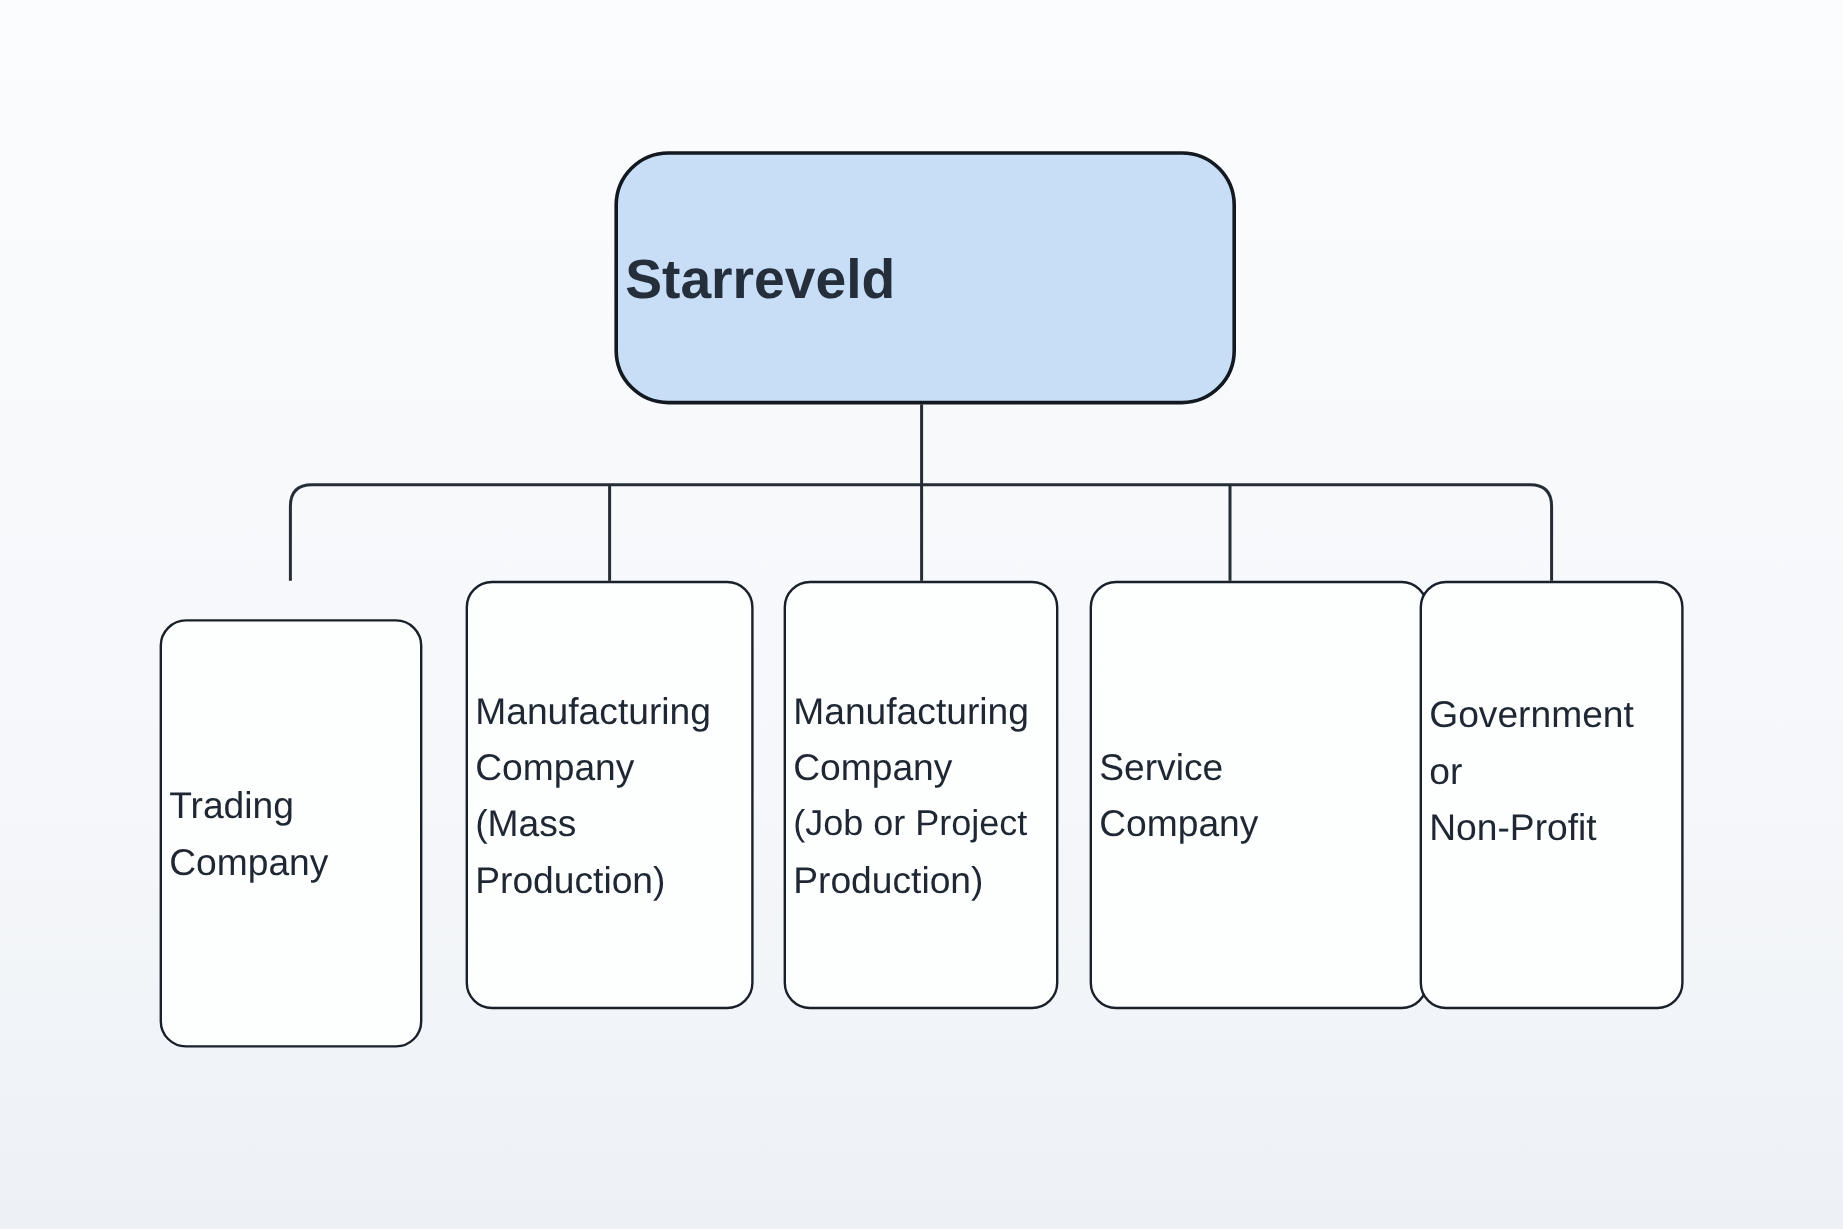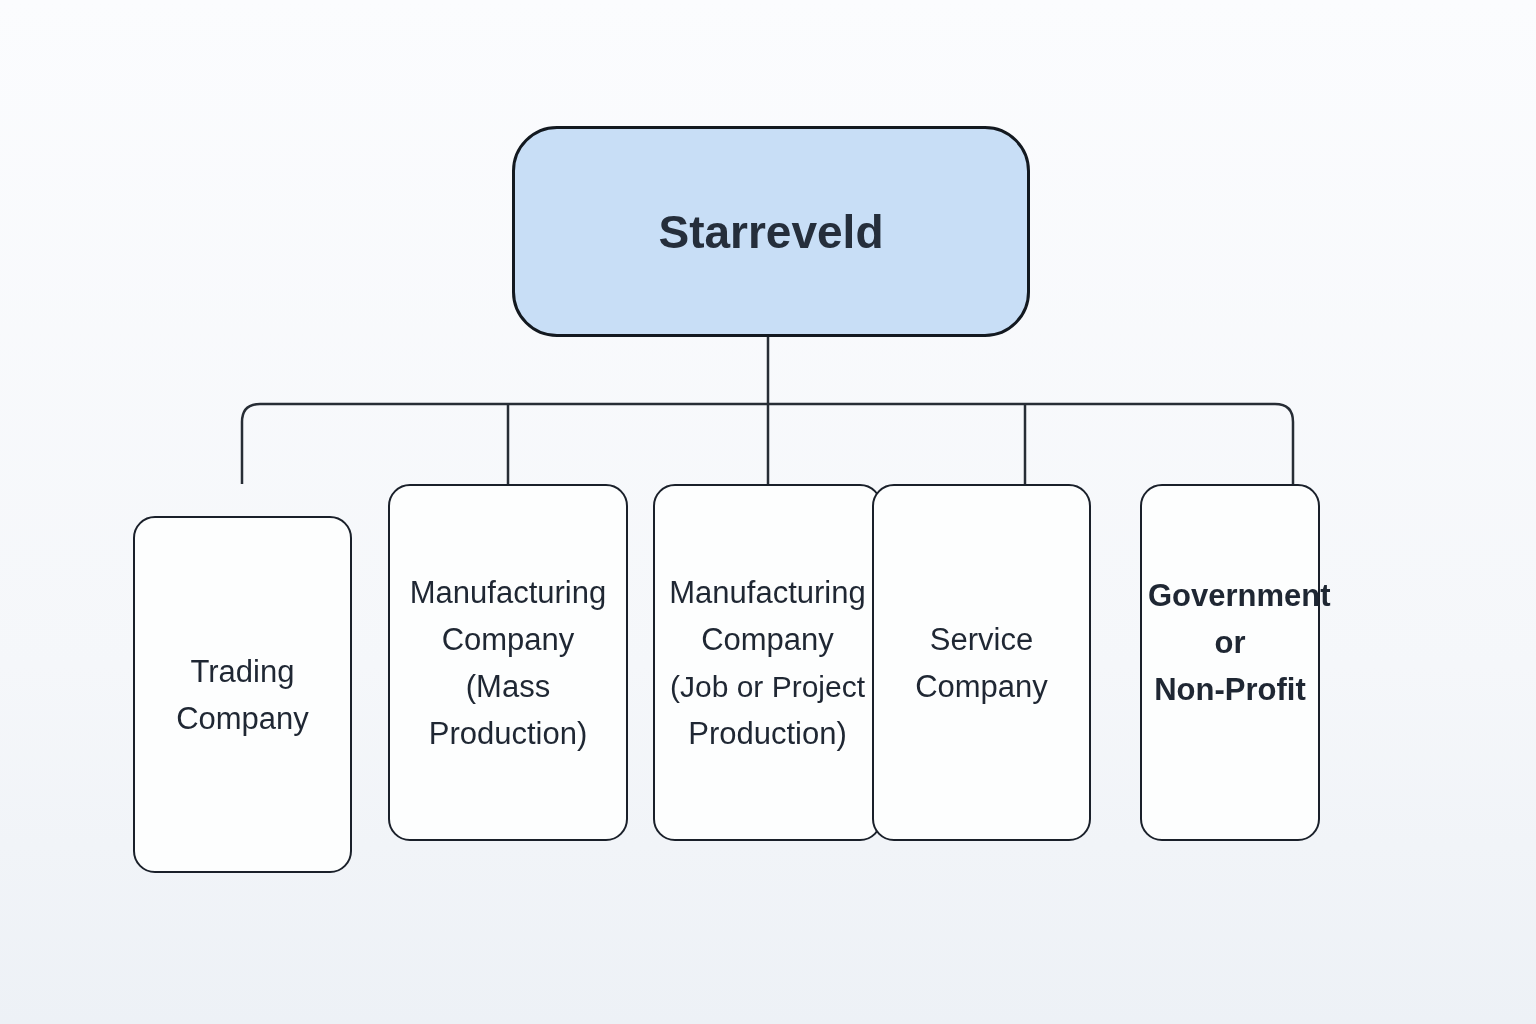--- a/index.html
+++ b/index.html
@@ -22,21 +22,20 @@
     width: 1536px;
     height: 1024px;
     pointer-events: none;
   }
   .node {
     position: absolute;
     box-sizing: border-box;
     display: flex;
     align-items: center;
     justify-content: center;
-    text-align: center;
   }
   .node-root {
     left: 512px;
     top: 126px;
     width: 518px;
     height: 211px;
     background: #c8def6;
     border: 3px solid #131920;
     border-radius: 45px;
     color: #252e3b;
@@ -57,22 +56,22 @@
     font-size: 31px;
     font-weight: 400;
   }
   .node-child .label-line {
     display: block;
     line-height: 47px;
   }
   .node-c1 { left: 133px; width: 219px; margin-top: 32px; }
   .node-c2 { left: 388px; width: 240px; }
   .node-c3 { left: 653px; width: 229px; }
-  .node-c4 { left: 872px; width: 219px; }
-  .node-c5 { left: 1140px; width: 180px; font-weight: bold; }
+  .node-c4 { left: 908px; width: 282px; }
+  .node-c5 { left: 1183px; width: 220px; }
   .node-c5 .node-label { transform: translateY(-20px); }
   .node-c3 .small-line { font-size: 30px; }
   .node-label { width: 100%; padding: 0 6px; box-sizing: border-box; }
 </style>
 </head>
 <body>
 
 <div class="canvas">
 
   <svg class="connectors" viewBox="0 0 1536 1024" xmlns="http://www.w3.org/2000/svg">

